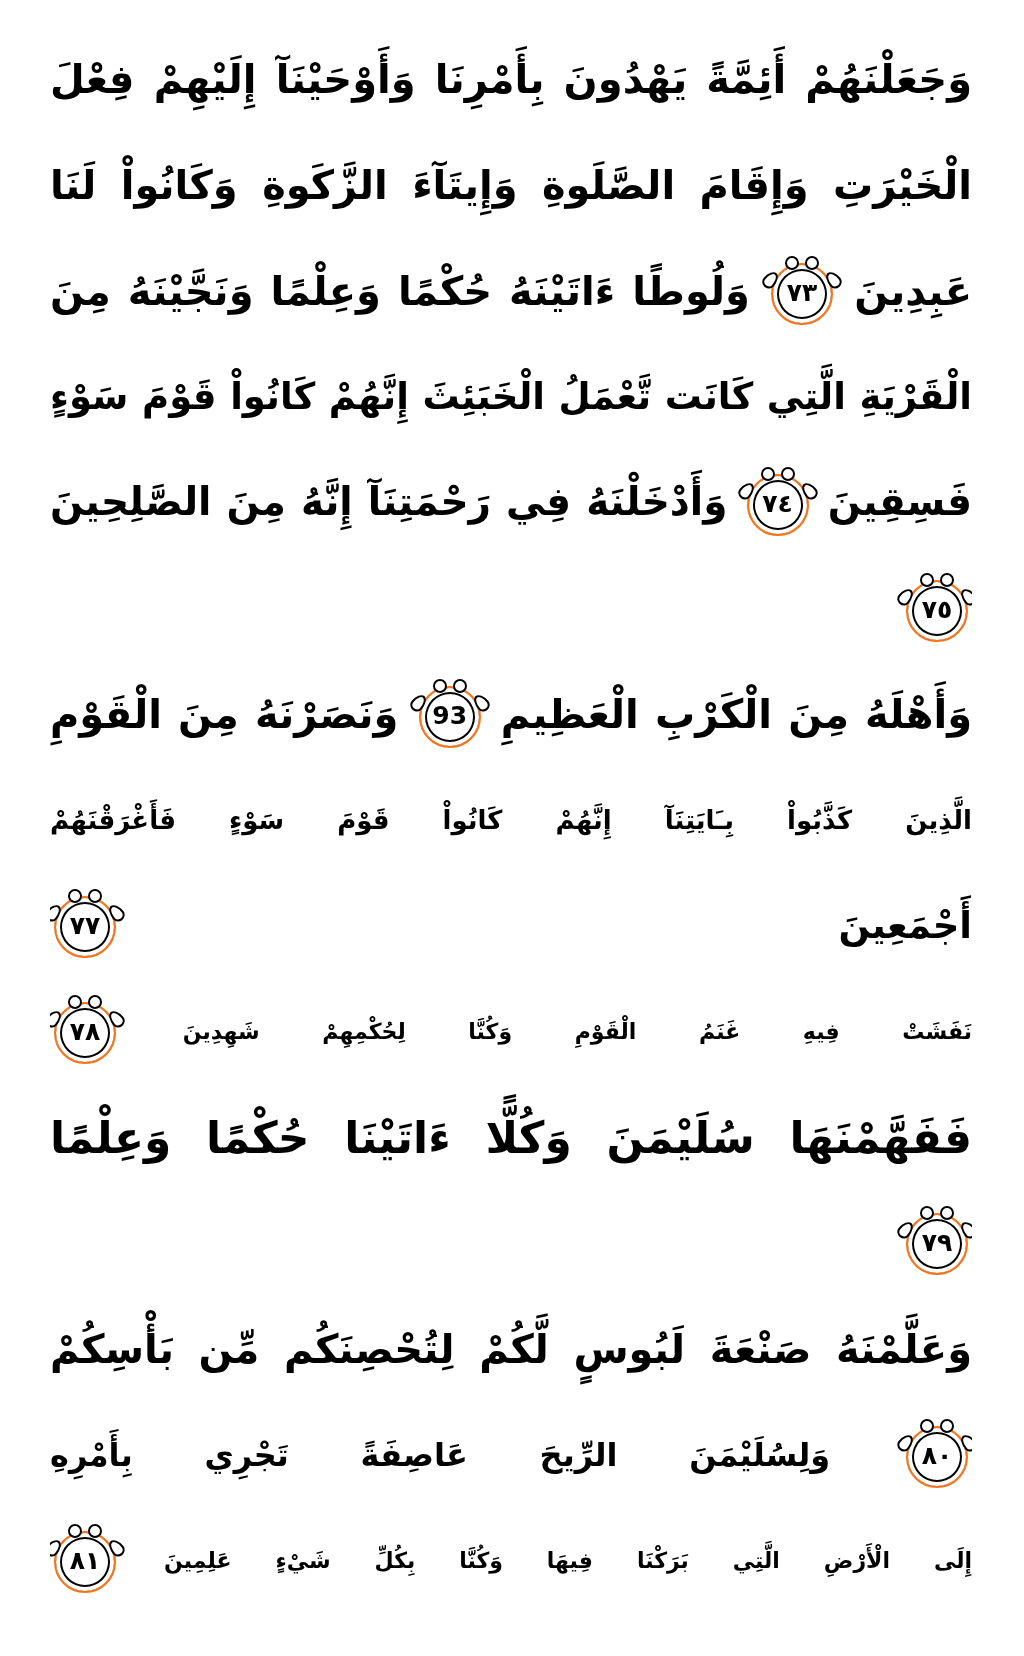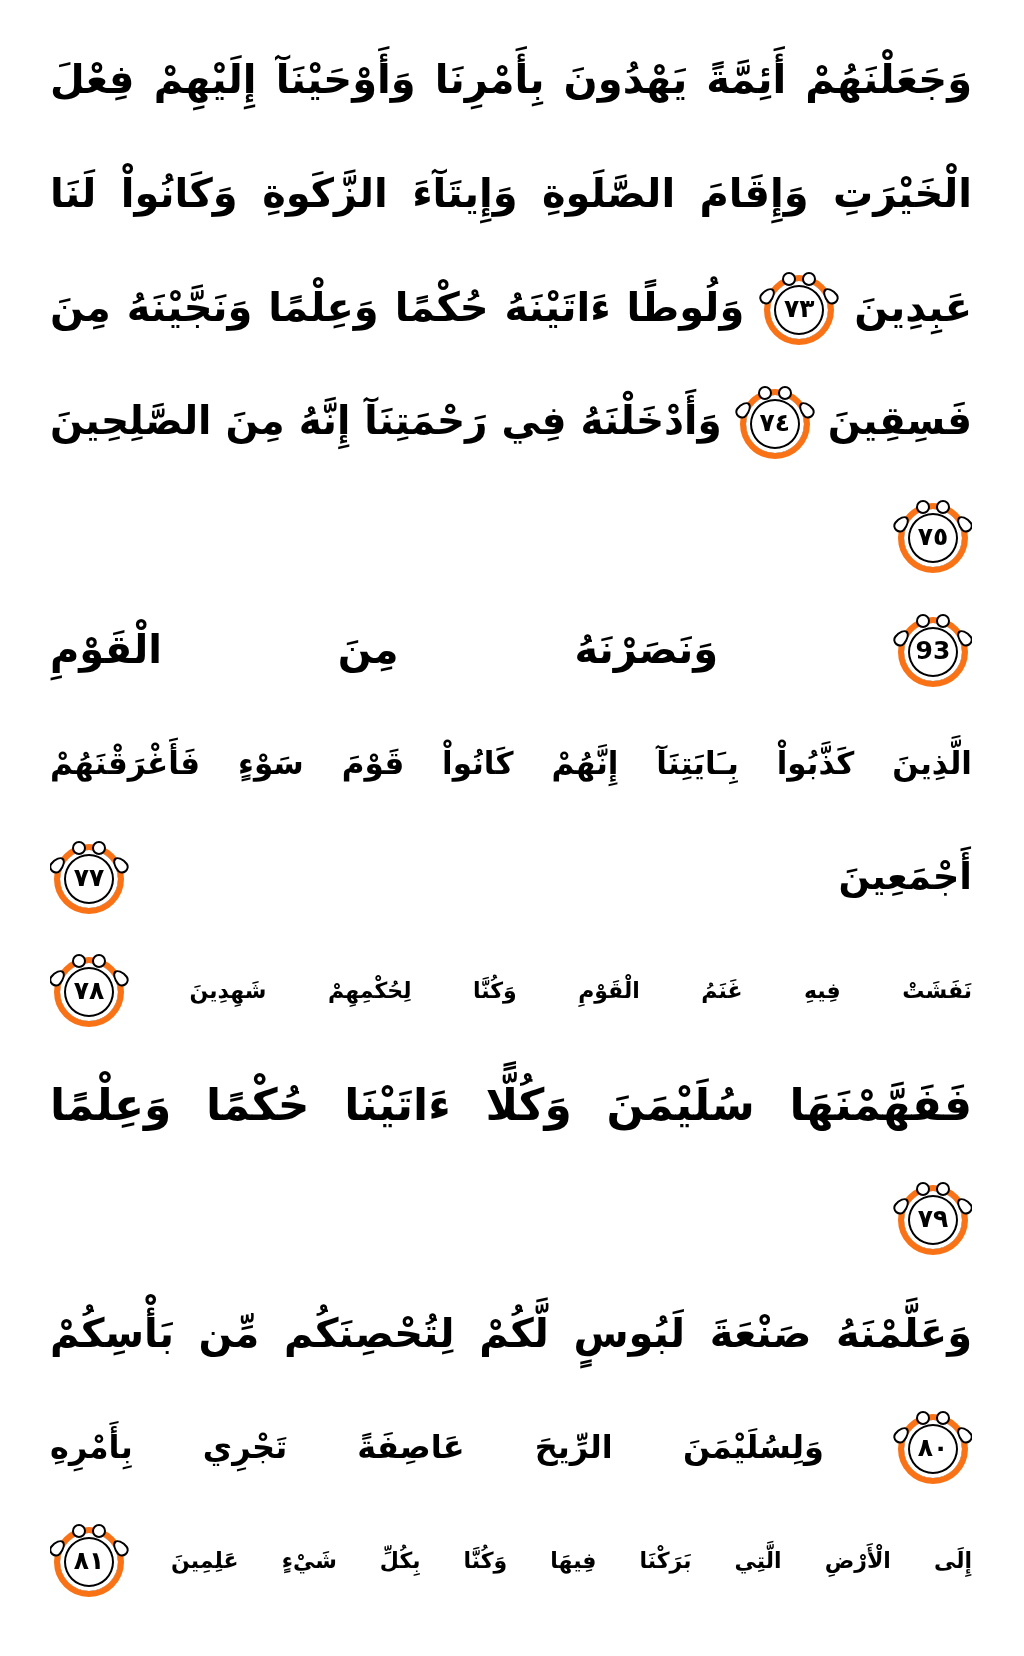--- a/index.html
+++ b/index.html
@@ -40,21 +40,21 @@
   }
   .ayah-text {
     white-space: inherit;
   }
   
   .ayah-marker {
     position: relative;
     display: inline-block;
     width: 58px;
     height: 58px;
-    border: 6px solid #f97316;
+    border: 2px solid #f97316;
     border-radius: 50%;
     background: #fff;
     box-shadow: inset 0 0 0 4px #fff, inset 0 0 0 6px #000;
     vertical-align: middle;
     margin: 0 4px;
   }
   .ayah-marker::before,
   .ayah-marker::after {
     content: "";
     position: absolute;
@@ -90,24 +90,25 @@
   .petal-right { right: -9px; transform: rotate(-40deg); }
 </style>
 </head>
 <body>
 
 <div class="page" dir="rtl">
   <div class="text-block">
       <div class="line" dir="rtl" style="font-size: 40px;"><span class="ayah-text">وَجَعَلْنَهُمْ أَئِمَّةً يَهْدُونَ بِأَمْرِنَا وَأَوْحَيْنَآ إِلَيْهِمْ فِعْلَ</span></div>
       <div class="line" dir="rtl" style="font-size: 40px;"><span class="ayah-text">الْخَيْرَتِ وَإِقَامَ الصَّلَوةِ وَإِيتَآءَ الزَّكَوةِ  وَكَانُواْ لَنَا</span></div>
       <div class="line" dir="rtl" style="font-size: 40px;"><span class="ayah-text">عَبِدِينَ</span> <span class="ayah-marker"><span class="petal-left"></span><span class="petal-right"></span><span class="ayah-number">٧٣</span></span> <span class="ayah-text">وَلُوطًا ءَاتَيْنَهُ حُكْمًا وَعِلْمًا وَنَجَّيْنَهُ مِنَ</span></div>
+      <div class="line" dir="rtl" style="font-size: 37px;"><span class="ayah-text">الْقَرْيَةِ الَّتِي كَانَت تَّعْمَلُ الْخَبَئِثَ  إِنَّهُمْ كَانُواْ قَوْمَ سَوْءٍ</span></div>
       <div class="line" dir="rtl" style="font-size: 39px;"><span class="ayah-text">فَسِقِينَ</span> <span class="ayah-marker"><span class="petal-left"></span><span class="petal-right"></span><span class="ayah-number">٧٤</span></span> <span class="ayah-text">وَأَدْخَلْنَهُ فِي رَحْمَتِنَآ  إِنَّهُ مِنَ الصَّلِحِينَ</span></div>
       <div class="line" dir="rtl" style="font-size: 40px;"><span class="ayah-marker"><span class="petal-left"></span><span class="petal-right"></span><span class="ayah-number">٧٥</span></span> </div>
-      <div class="line" dir="rtl" style="font-size: 40px;"> <span class="ayah-marker"><span class="petal-left"></span><span class="petal-right"></span><span class="ayah-number">93</span></span> <span class="ayah-text">وَنَصَرْنَهُ مِنَ الْقَوْمِ</span></div>
-      <div class="line" dir="rtl" style="font-size: 31px;"><span class="ayah-text">الَّذِينَ كَذَّبُواْ بِـَايَتِنَآ  إِنَّهُمْ كَانُواْ قَوْمَ سَوْءٍ فَأَغْرَقْنَهُمْ</span></div>
+      <div class="line" dir="rtl" style="font-size: 40px;"><span class="ayah-text">وَأَهْلَهُ مِنَ الْكَرْبِ الْعَظِيمِ</span> <span class="ayah-marker"><span class="petal-left"></span><span class="petal-right"></span><span class="ayah-number">93</span></span> <span class="ayah-text">وَنَصَرْنَهُ مِنَ الْقَوْمِ</span></div>
+      <div class="line" dir="rtl" style="font-size: 26px;"><span class="ayah-text">الَّذِينَ كَذَّبُواْ بِـَايَتِنَآ  إِنَّهُمْ كَانُواْ قَوْمَ سَوْءٍ فَأَغْرَقْنَهُمْ</span></div>
       <div class="line" dir="rtl" style="font-size: 37px;"><span class="ayah-text">أَجْمَعِينَ</span> <span class="ayah-marker"><span class="petal-left"></span><span class="petal-right"></span><span class="ayah-number">٧٧</span></span> </div>
       <div class="line" dir="rtl" style="font-size: 22px;"><span class="ayah-text">نَفَشَتْ فِيهِ غَنَمُ الْقَوْمِ وَكُنَّا لِحُكْمِهِمْ شَهِدِينَ</span> <span class="ayah-marker"><span class="petal-left"></span><span class="petal-right"></span><span class="ayah-number">٧٨</span></span></div>
       <div class="line" dir="rtl" style="font-size: 44px;"><span class="ayah-text">فَفَهَّمْنَهَا سُلَيْمَنَ  وَكُلًّا ءَاتَيْنَا حُكْمًا وَعِلْمًا  وَسَخَّرْنَا</span></div>
       <div class="line" dir="rtl" style="font-size: 22px;"> <span class="ayah-marker"><span class="petal-left"></span><span class="petal-right"></span><span class="ayah-number">٧٩</span></span></div>
       <div class="line" dir="rtl" style="font-size: 40px;"><span class="ayah-text">وَعَلَّمْنَهُ صَنْعَةَ لَبُوسٍ لَّكُمْ لِتُحْصِنَكُم مِّن بَأْسِكُمْ </span></div>
       <div class="line" dir="rtl" style="font-size: 32px;"> <span class="ayah-marker"><span class="petal-left"></span><span class="petal-right"></span><span class="ayah-number">٨٠</span></span> <span class="ayah-text">وَلِسُلَيْمَنَ الرِّيحَ عَاصِفَةً تَجْرِي بِأَمْرِهِ</span></div>
       <div class="line" dir="rtl" style="font-size: 22px;"><span class="ayah-text">إِلَى الْأَرْضِ الَّتِي بَرَكْنَا فِيهَا  وَكُنَّا بِكُلِّ شَيْءٍ عَلِمِينَ</span> <span class="ayah-marker"><span class="petal-left"></span><span class="petal-right"></span><span class="ayah-number">٨١</span></span></div>
     </div>
 </div>
 

